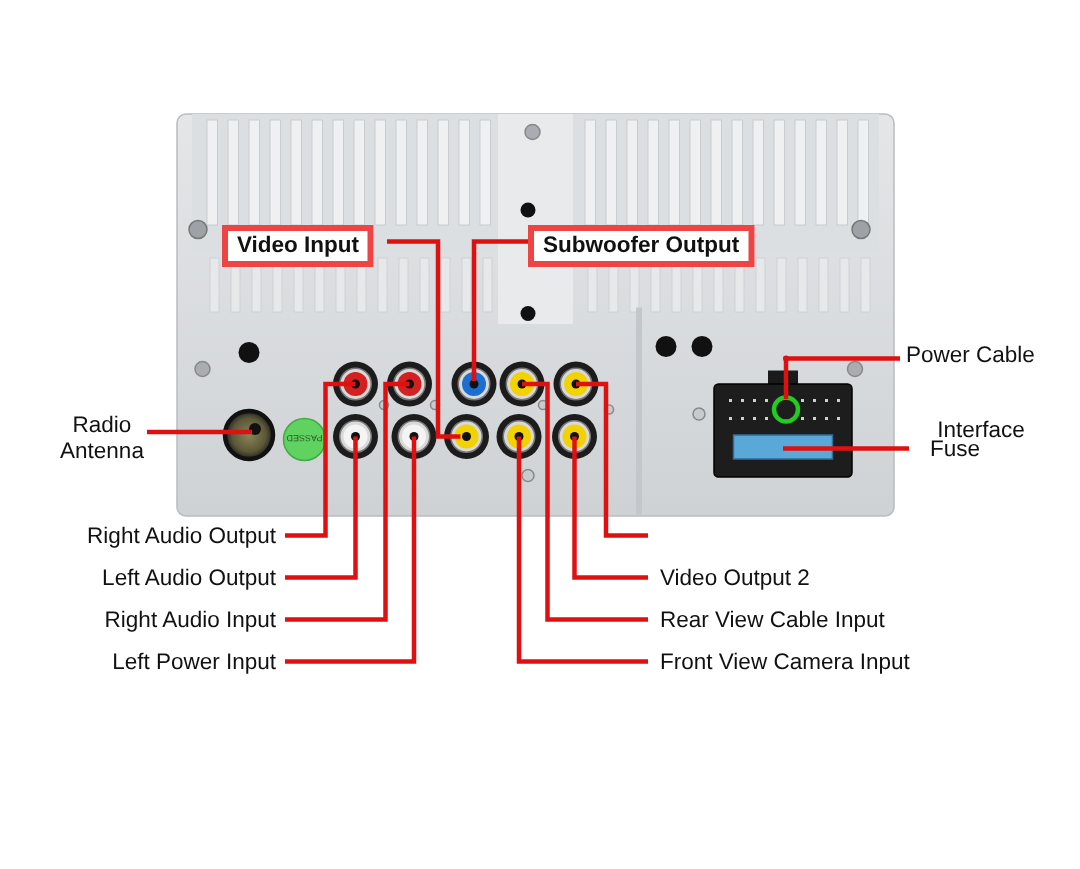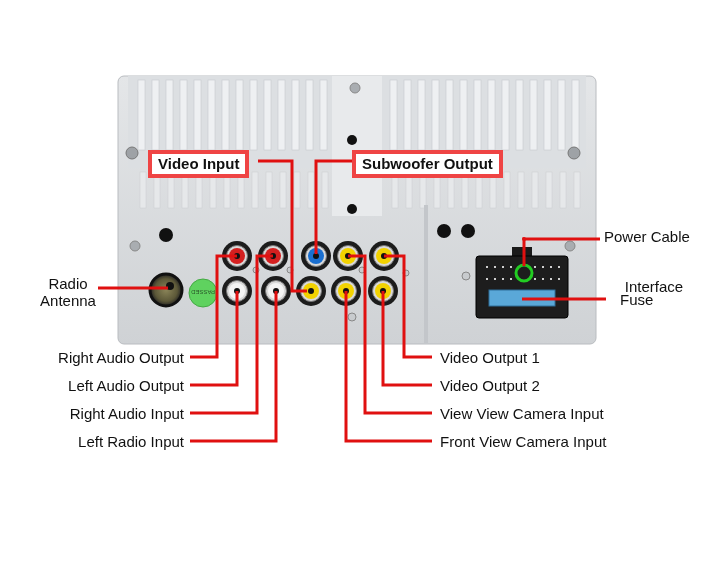--- a/index.html
+++ b/index.html
@@ -250,20 +250,19 @@
   
   <div class="lbl" style="left:18px;top:275px;text-align:center;width:72px;margin-left:14px;">
     <div>Radio</div>
     <div>Antenna</div>
   </div>
 
   
   <div class="lbl r" style="right:536px;top:349px;">Right Audio Output</div>
   <div class="lbl r" style="right:536px;top:377px;">Left Audio Output</div>
   <div class="lbl r" style="right:536px;top:405px;">Right Audio Input</div>
-  <div class="lbl r" style="right:536px;top:433px;">Left Radio Input</div>
-
-  
-  <div class="lbl" style="left:440px;top:349px;">Video Output 1</div>
+  <div class="lbl r" style="right:536px;top:433px;">Left Power Input</div>
+
+  
   <div class="lbl" style="left:440px;top:377px;">Video Output 2</div>
-  <div class="lbl" style="left:440px;top:405px;">View View Camera Input</div>
+  <div class="lbl" style="left:440px;top:405px;">Rear View Cable Input</div>
   <div class="lbl" style="left:440px;top:433px;">Front View Camera Input</div>
 </div>
 
 </body></html>

